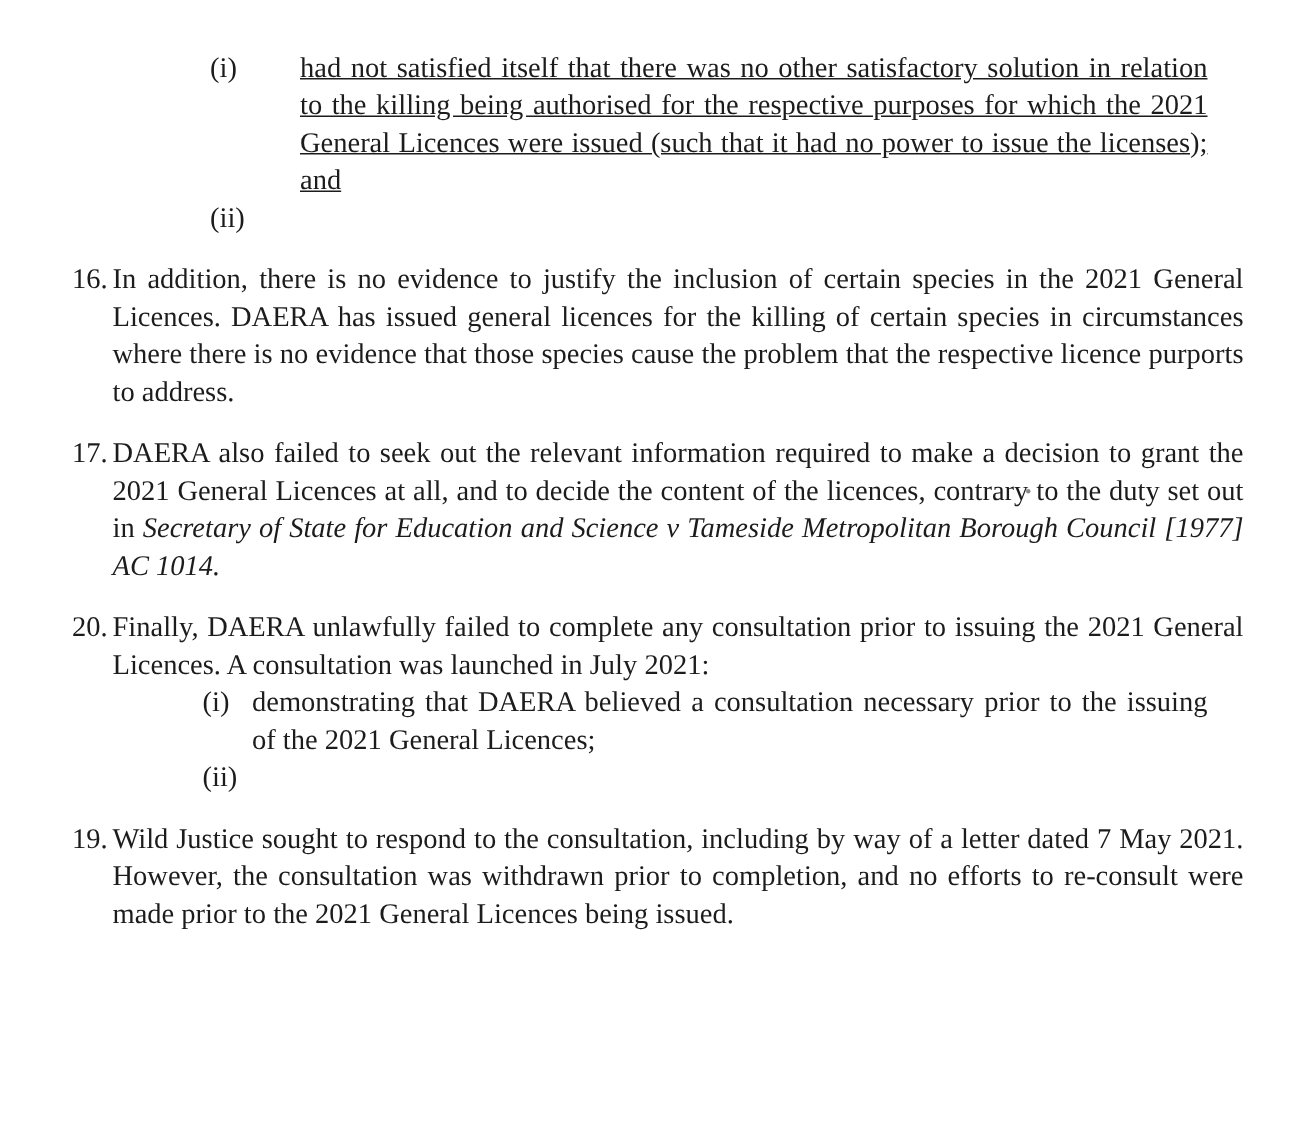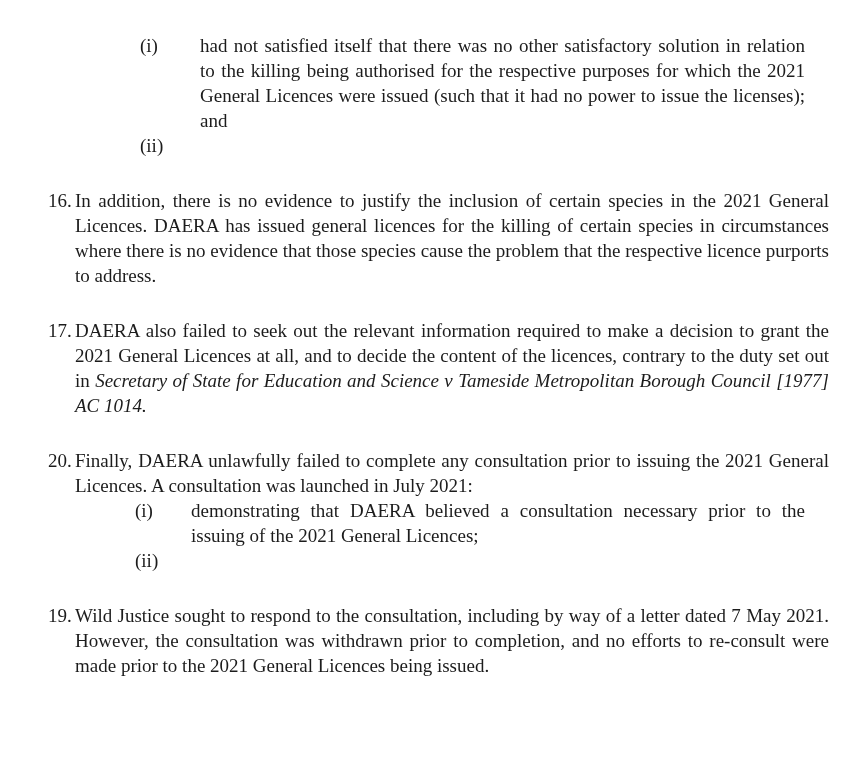--- a/index.html
+++ b/index.html
@@ -28,26 +28,27 @@
     padding-right: 62px;
   }
   .marker-a {
     width: 60px;
     flex-shrink: 0;
     text-align: left;
   }
   .text-a {
     flex: 1;
     text-align: justify;
+    text-decoration: underline;
   }
 
   
   .para {
     display: flex;
-    margin-top: 30px;
+    margin-top: 16px;
     padding-left: 48px;
     padding-right: 38px;
   }
   .num {
     width: 27px;
     flex-shrink: 0;
     text-align: left;
   }
   .ptext {
     flex: 1;
@@ -64,21 +65,20 @@
     padding-right: 62px;
   }
   .marker-b {
     width: 33px;
     flex-shrink: 0;
     text-align: left;
   }
   .text-b {
     flex: 1;
     text-align: justify;
-    margin-left: 23px;
   }
 
   
   .artifact-dot {
     position: absolute;
     left: 684px;
     top: 326px;
     width: 3px;
     height: 3px;
     border-radius: 50%;

